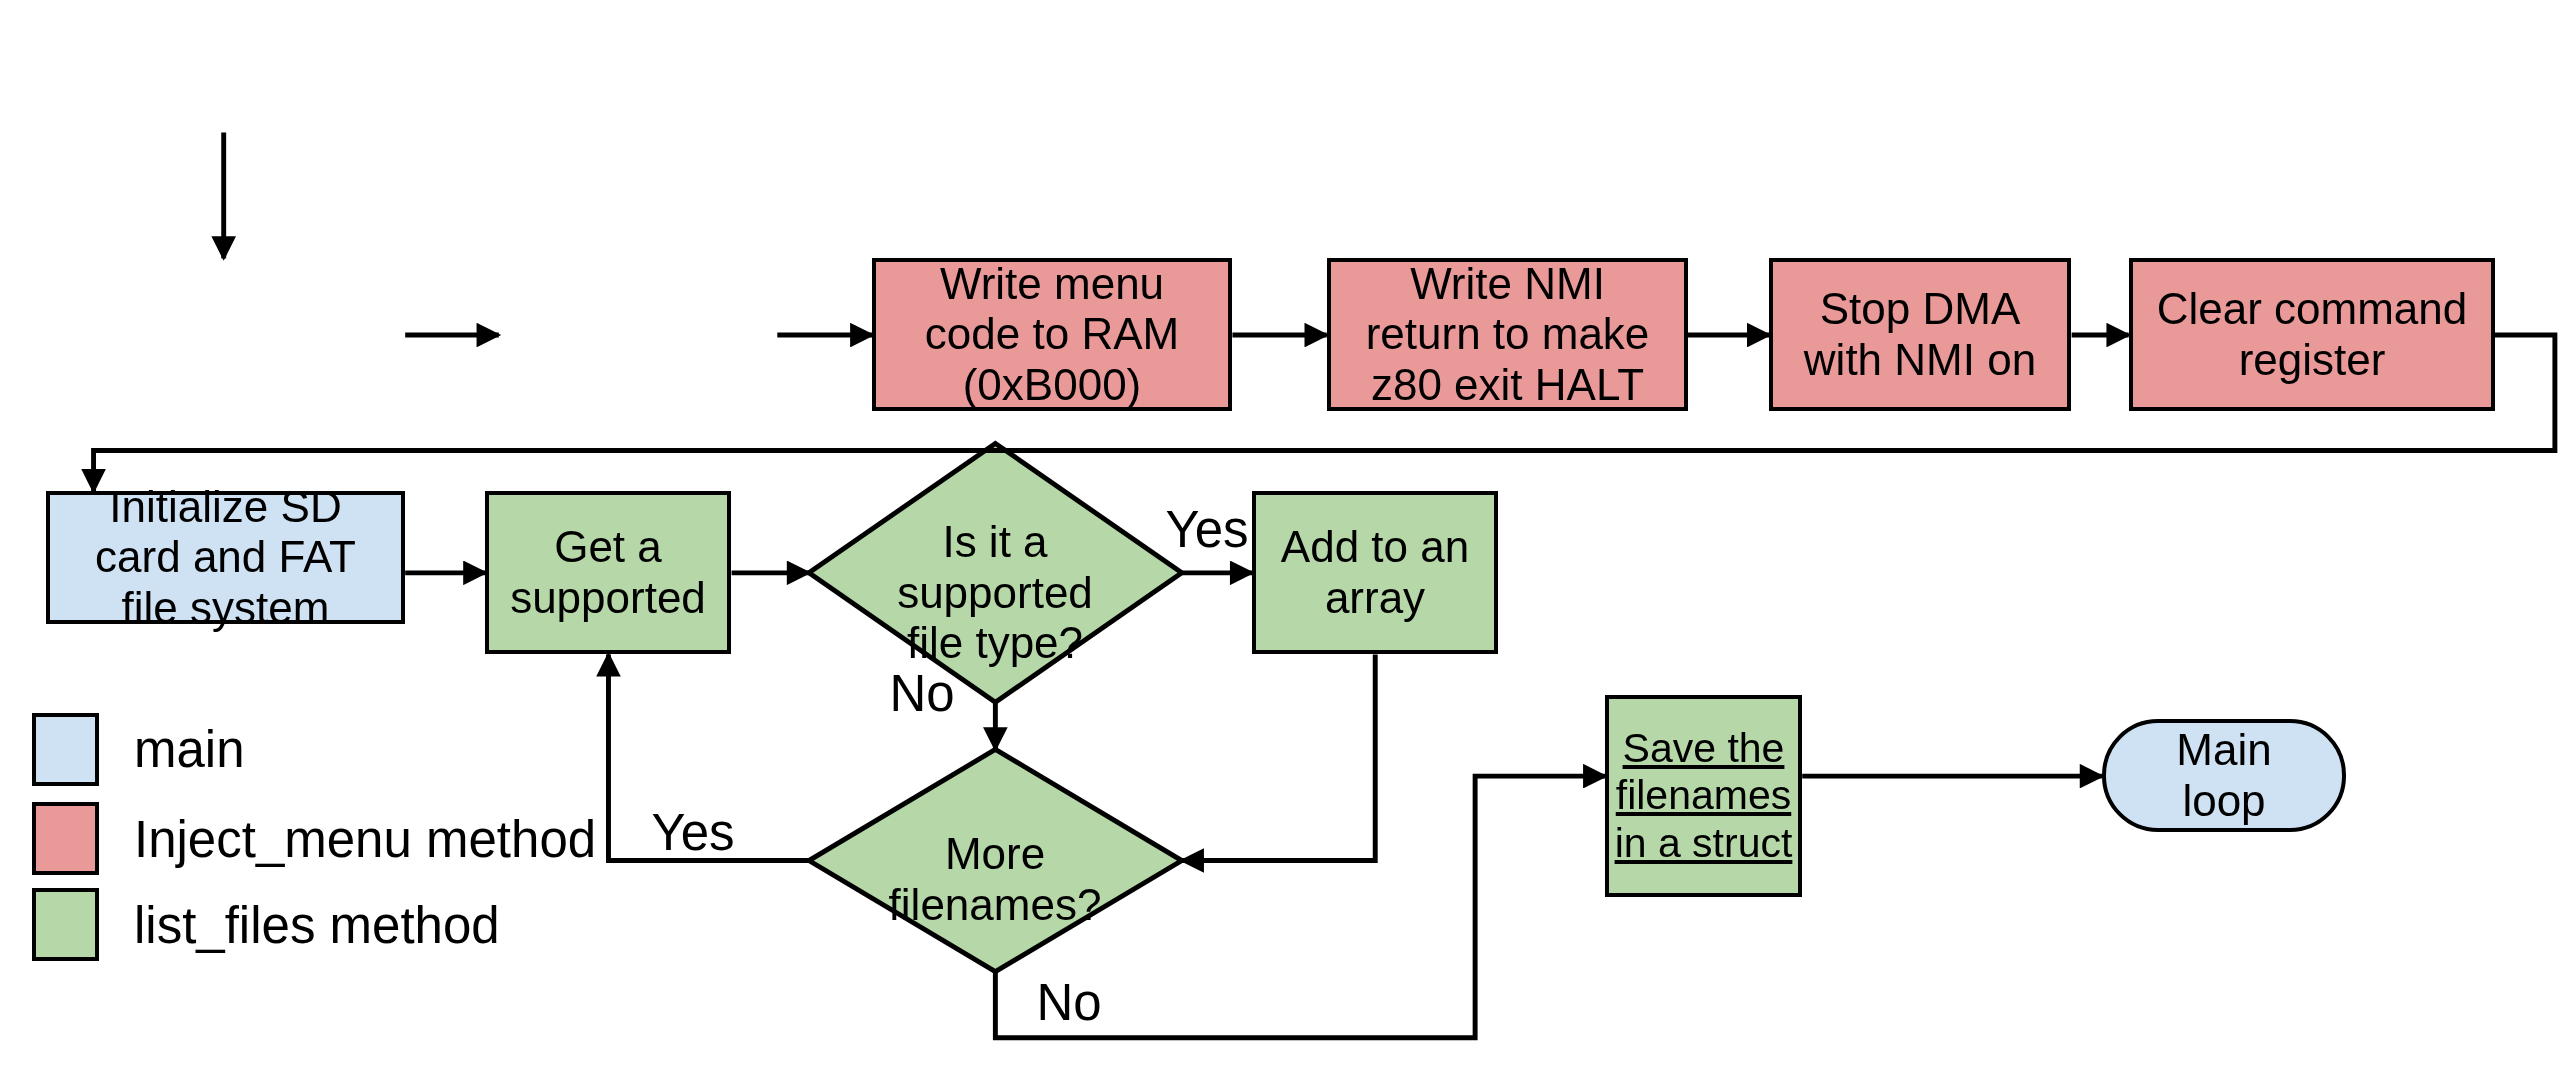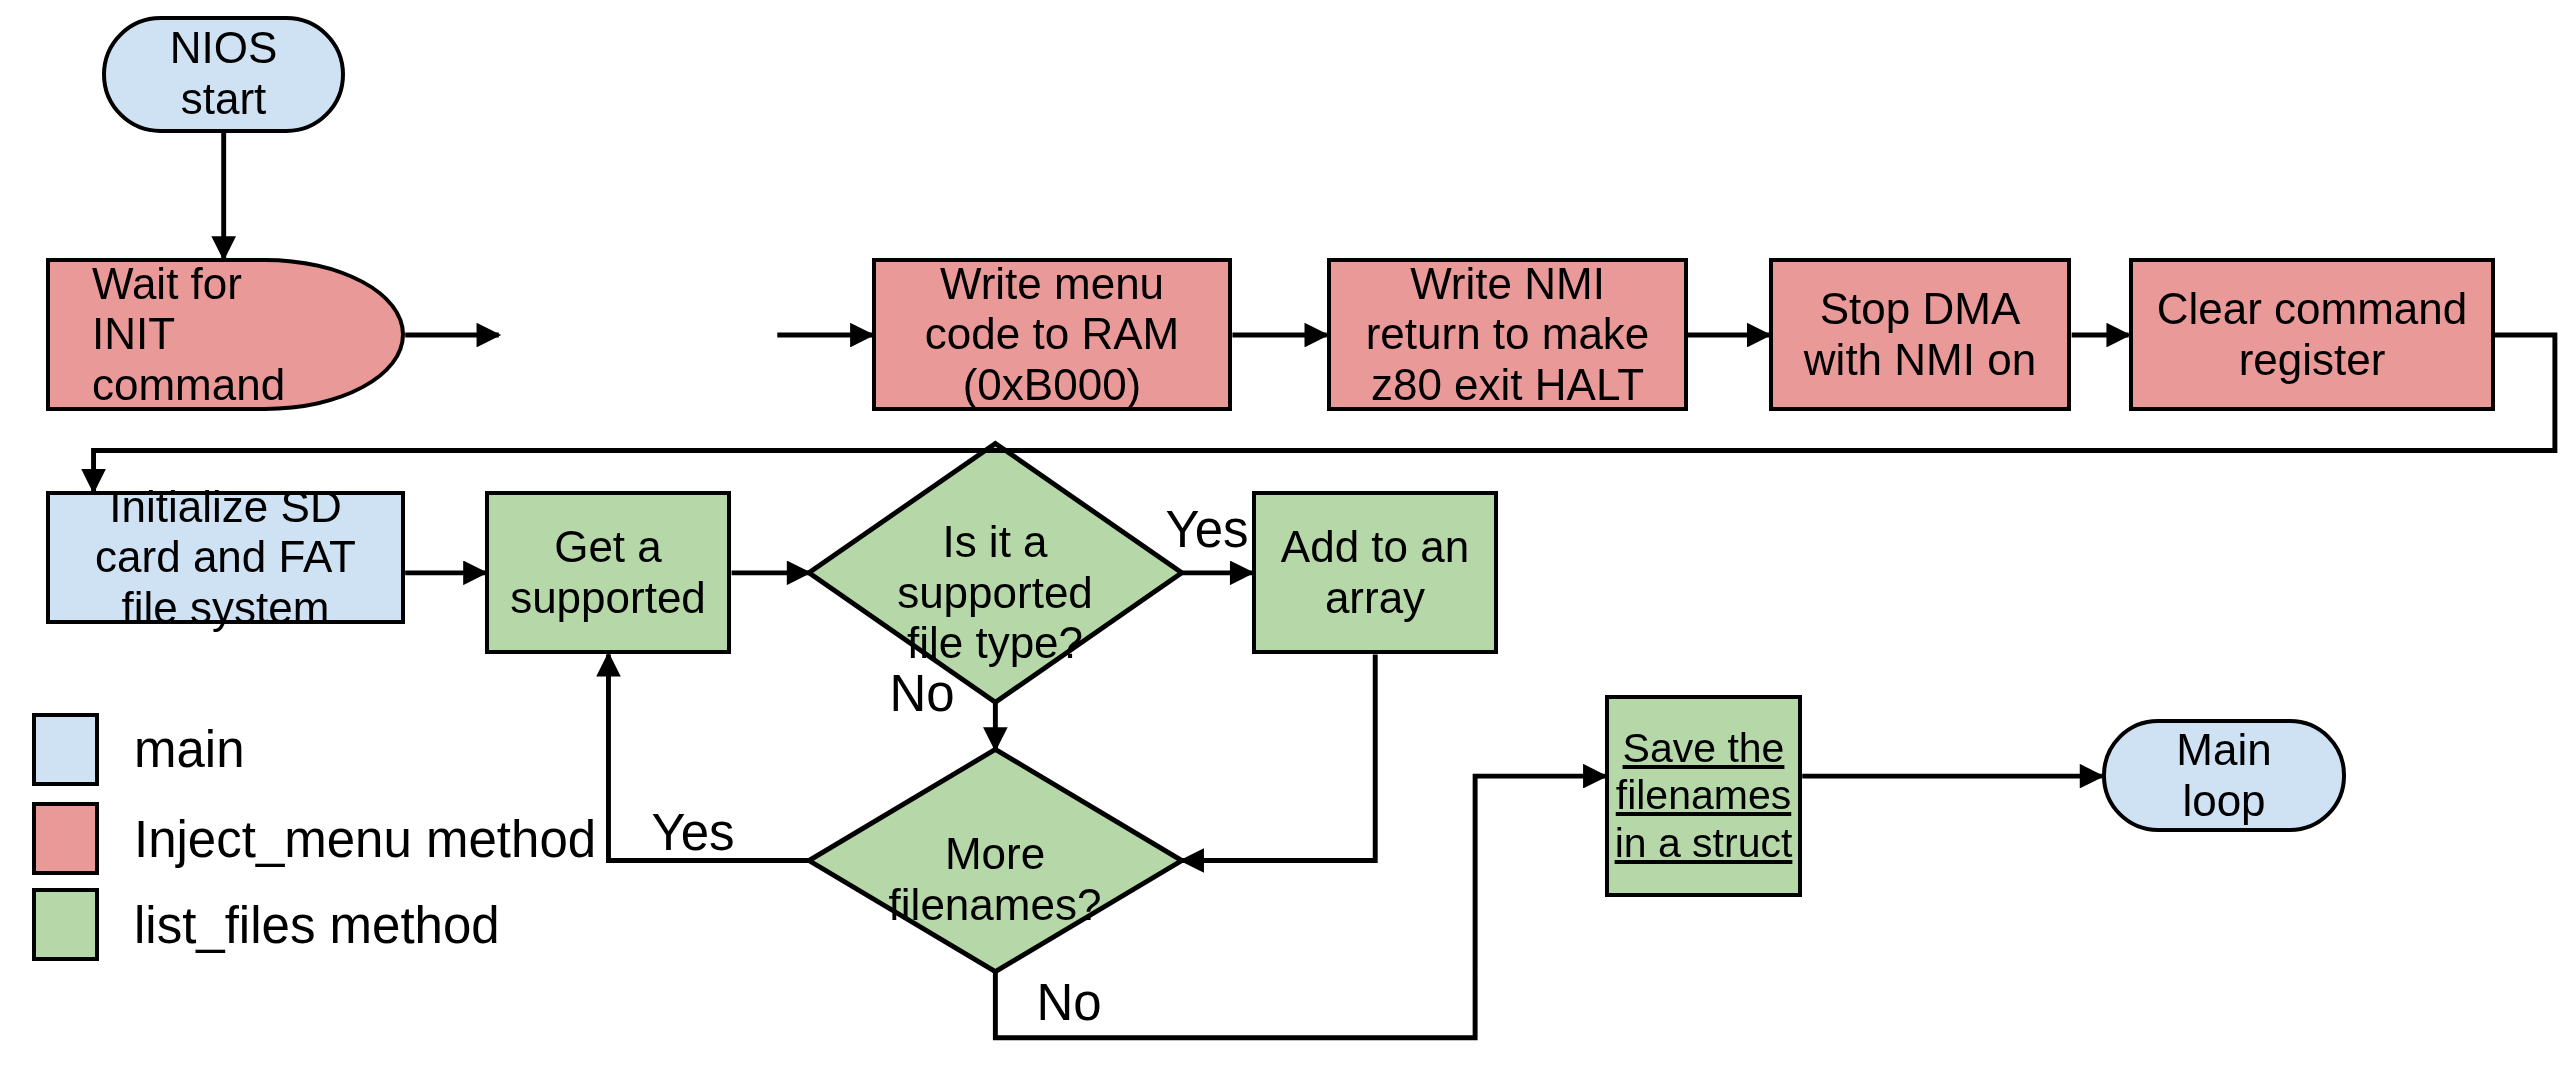--- a/index.html
+++ b/index.html
@@ -60,25 +60,21 @@
     <path d="M576 814 L690 814" marker-end="url(#arrow)"></path>
     <path d="M1040 814 L1150 814" marker-end="url(#arrow)"></path>
     <path d="M1680 814 L1780 814" marker-end="url(#arrow)"></path>
     <path d="M1415 998 L1415 1065" marker-end="url(#arrow)"></path>
     <path d="M1955 930 L1955 1223 L1680 1223" marker-end="url(#arrow)"></path>
     <path d="M1150 1223 L865 1223 L865 930" marker-end="url(#arrow)"></path>
     <path d="M1415 1381 L1415 1475 L2097 1475 L2097 1103 L2282 1103" marker-end="url(#arrow)"></path>
     <path d="M2562 1103 L2988 1103" marker-end="url(#arrow)"></path>
   </svg>
 
-  <div class="node stadium" style="left: 102px; top: 15.5px; width: 243px; height: 117px; background: rgb(207, 226, 243);">NIOS
-start</div>
 
-  <div class="node delay" style="left: 46px; top: 258px; width: 359px; height: 153px; background: rgb(234, 153, 153);">Wait for INIT
-command</div>
 
 
   <div class="node" style="left: 872px; top: 258px; width: 360px; height: 153px; background: rgb(234, 153, 153);">Write menu
 code to RAM
 (0xB000)</div>
 
   <div class="node" style="left: 1327px; top: 258px; width: 361px; height: 153px; background: rgb(234, 153, 153);">Write NMI
 return to make
 z80 exit HALT</div>
 

